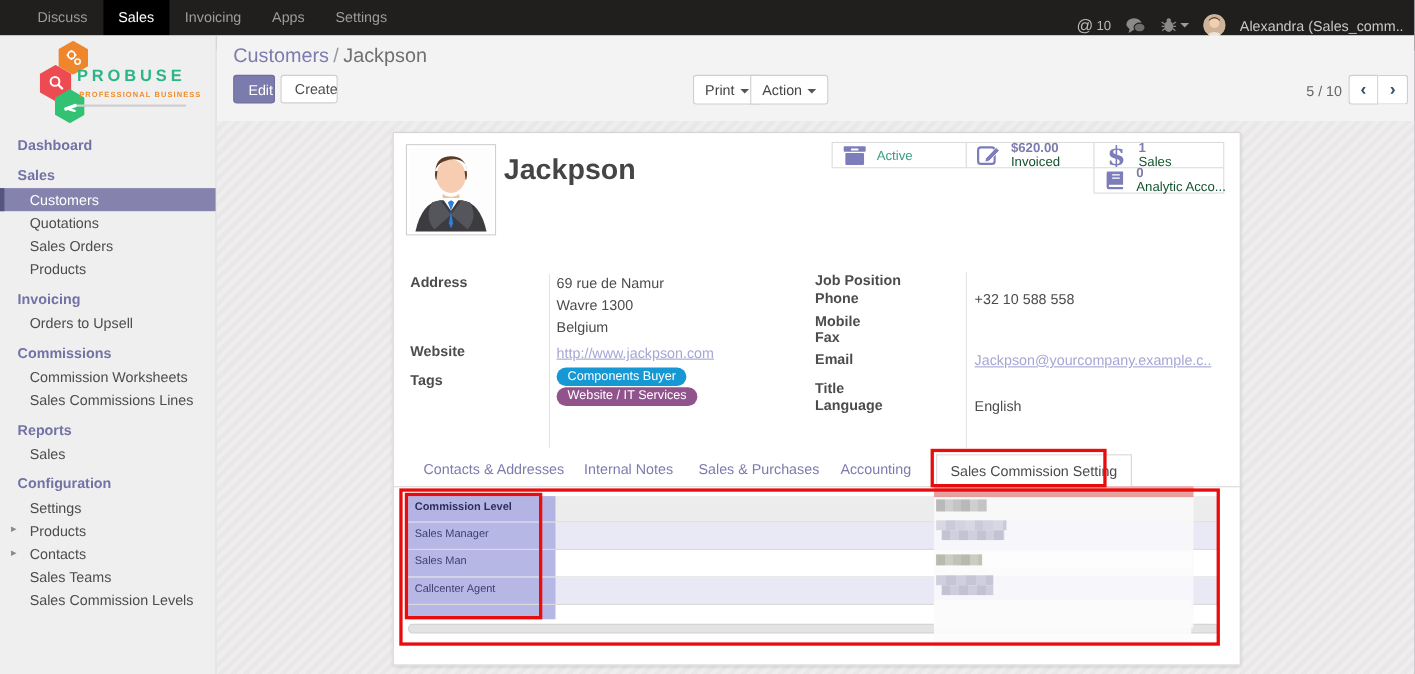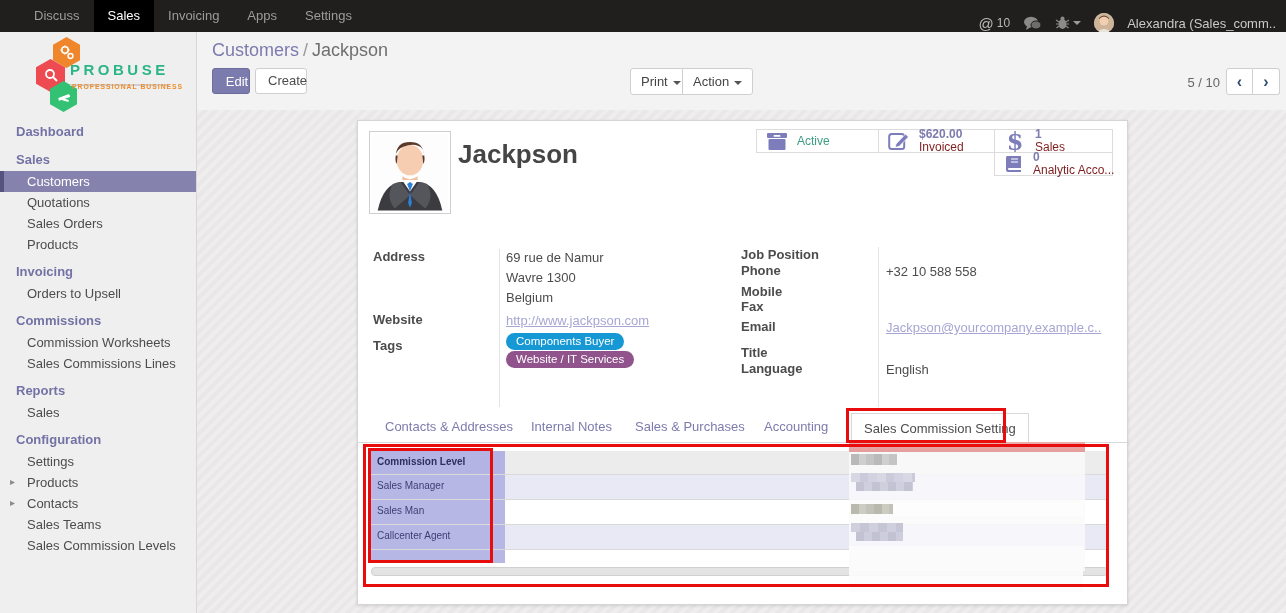--- a/index.html
+++ b/index.html
@@ -33,21 +33,21 @@
     background:#f0eff0; border-right:1px solid #d8d6d6;
   }
   .logo { position:relative; height:82px; }
   .hex { position:absolute; display:flex; align-items:center; justify-content:center;
          clip-path:polygon(50% 0,100% 25%,100% 75%,50% 100%,0 75%,0 25%); }
   .hex svg { display:block; }
   .hex-orange { left:53px; top:5px;  width:27px; height:31px; background:#f0862c; }
   .hex-red    { left:36px; top:27px; width:29px; height:33px; background:#ee4a52; }
   .hex-green  { left:50px; top:49px; width:27px; height:31px; background:#33c173; }
   .logo-title { position:absolute; left:70px; top:29px; font-size:15px; font-weight:bold;
-                letter-spacing:3.5px; color:#2cb585; border-bottom:2px solid #cfcfcf; padding-bottom:6px; }
+                letter-spacing:3.5px; color:#2cb585; border-bottom:2px solid #cfcfcf; padding-bottom:17px; }
   .logo-sub { position:absolute; left:72px; top:51px; font-size:6.8px; letter-spacing:1px; color:#ef8d2c; font-weight:bold; }
   .snav { margin-top:6px; }
   .snav-title { font-size:13px; font-weight:bold; color:#7272a5; padding:4px 0 4px 16px; margin-top:5px; cursor:pointer; }
   .snav-item { position:relative; font-size:13px; color:#4c4c4c; padding:4px 0 4px 27px; cursor:pointer; line-height:13px; }
   .snav-item.selected { background:#8583ad; color:#fff; border-left:4px solid #55547e; padding-left:23px; }
   .snav-arrow { position:absolute; left:10px; top:3px; font-size:10px; color:#8a8a8a; }
   
   .main { position:absolute; left:197px; top:32px; width:1089px; height:581px; background:#f4f3f4; }
   .content-bg {
     position:absolute; left:0; top:78px; width:1089px; height:503px;
@@ -82,21 +82,21 @@
   .avatar-box svg { display:block; width:100%; height:100%; }
   .rec-title { position:absolute; left:100px; top:18px; font-size:26px; font-weight:bold; color:#454545; }
   
   .stats { position:absolute; right:14px; top:8px; width:357px; display:grid;
            grid-template-columns:123px 116px 118px; }
   .stat { border:1px solid #dcdcdc; background:#fff; height:24px; display:flex; align-items:center;
           padding:0 8px; gap:8px; margin-left:-1px; cursor:pointer; }
   .stat:first-child { margin-left:0; }
   .stat-txt { display:flex; flex-direction:column; justify-content:center; line-height:13px; }
   .stat-val { font-size:12px; font-weight:bold; color:#7c7bad; }
-  .stat-lbl { font-size:12px; color:#7f1d1d; white-space:nowrap; }
+  .stat-lbl { font-size:12px; color:#14532d; white-space:nowrap; }
   .stat-lbl.green { color:#3a9d82; }
   .stat-icon { width:24px; display:flex; justify-content:center; }
   .dollar-glyph { font-size:24px; font-weight:bold; color:#7d7dbb; font-family:"DejaVu Serif",serif; }
   .stat-r2 { grid-column:3; margin-top:-1px; }
   
   .fgroup { position:absolute; font-size:13px; color:#4c4c4c; }
   .fg-left { left:15px; top:128px; width:355px; }
   .fg-right { left:383px; top:126px; width:375px; }
   .fsep { position:absolute; top:0; width:0; border-left:1px solid #e4e4e4; }
   .frow { position:absolute; left:0; }

